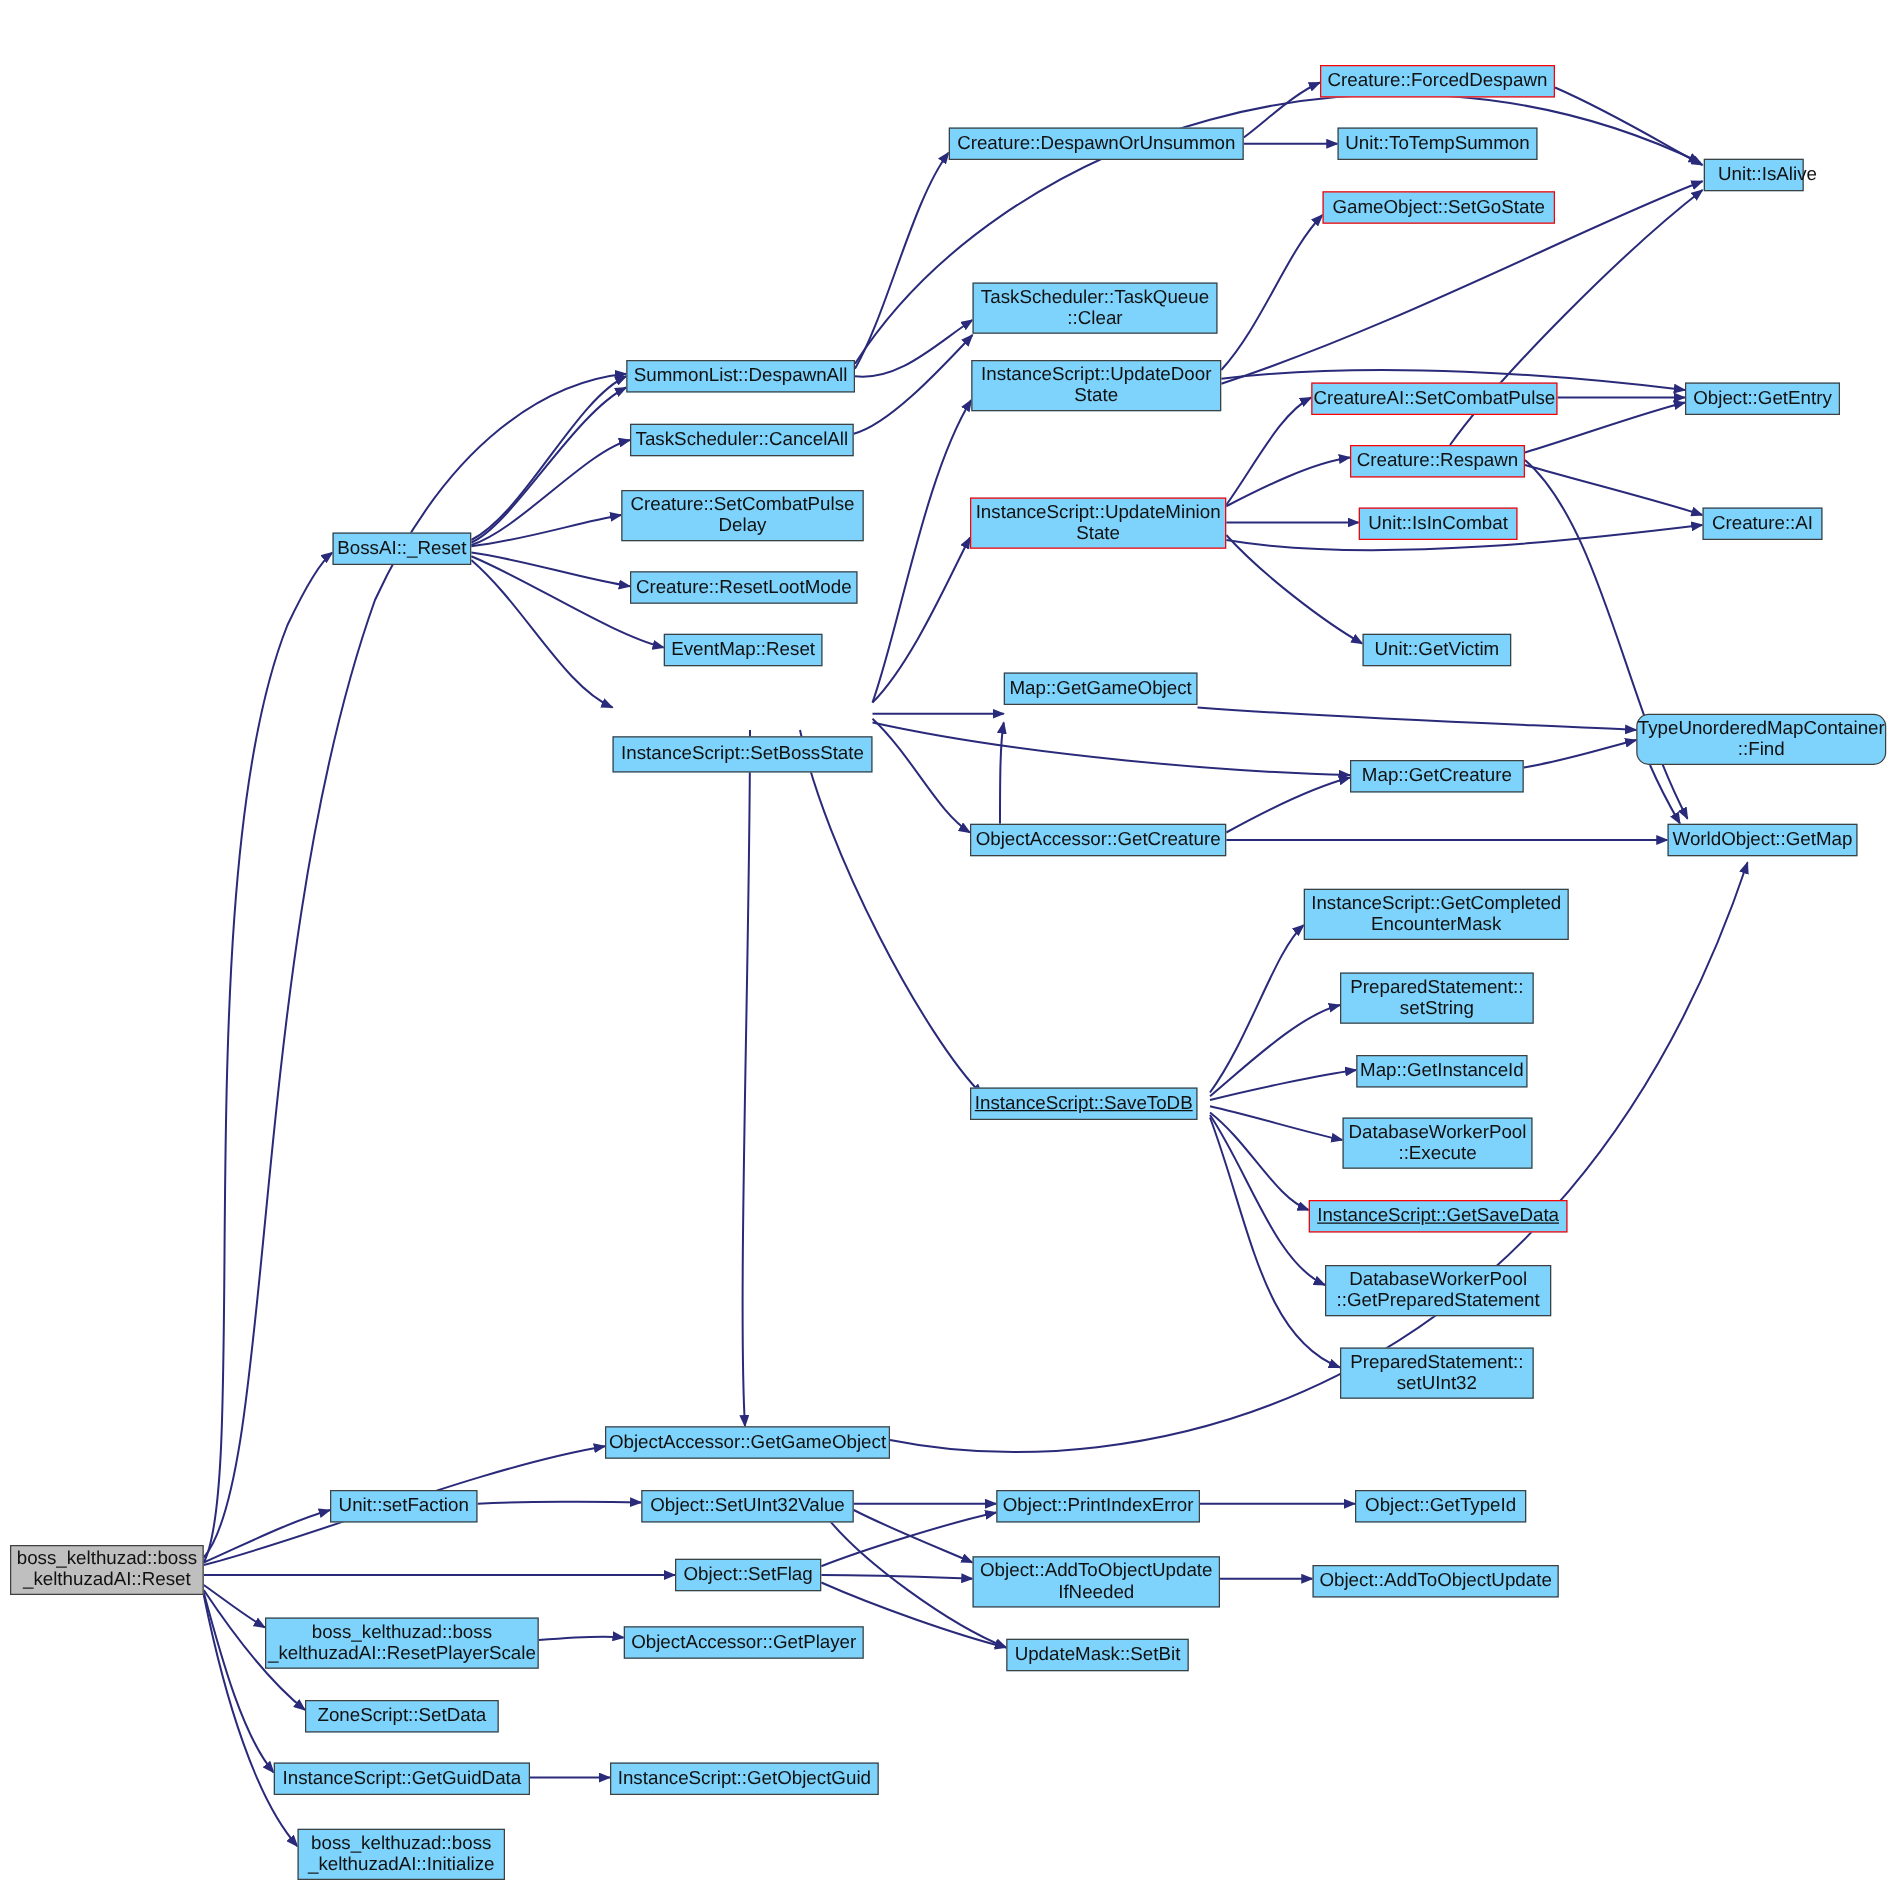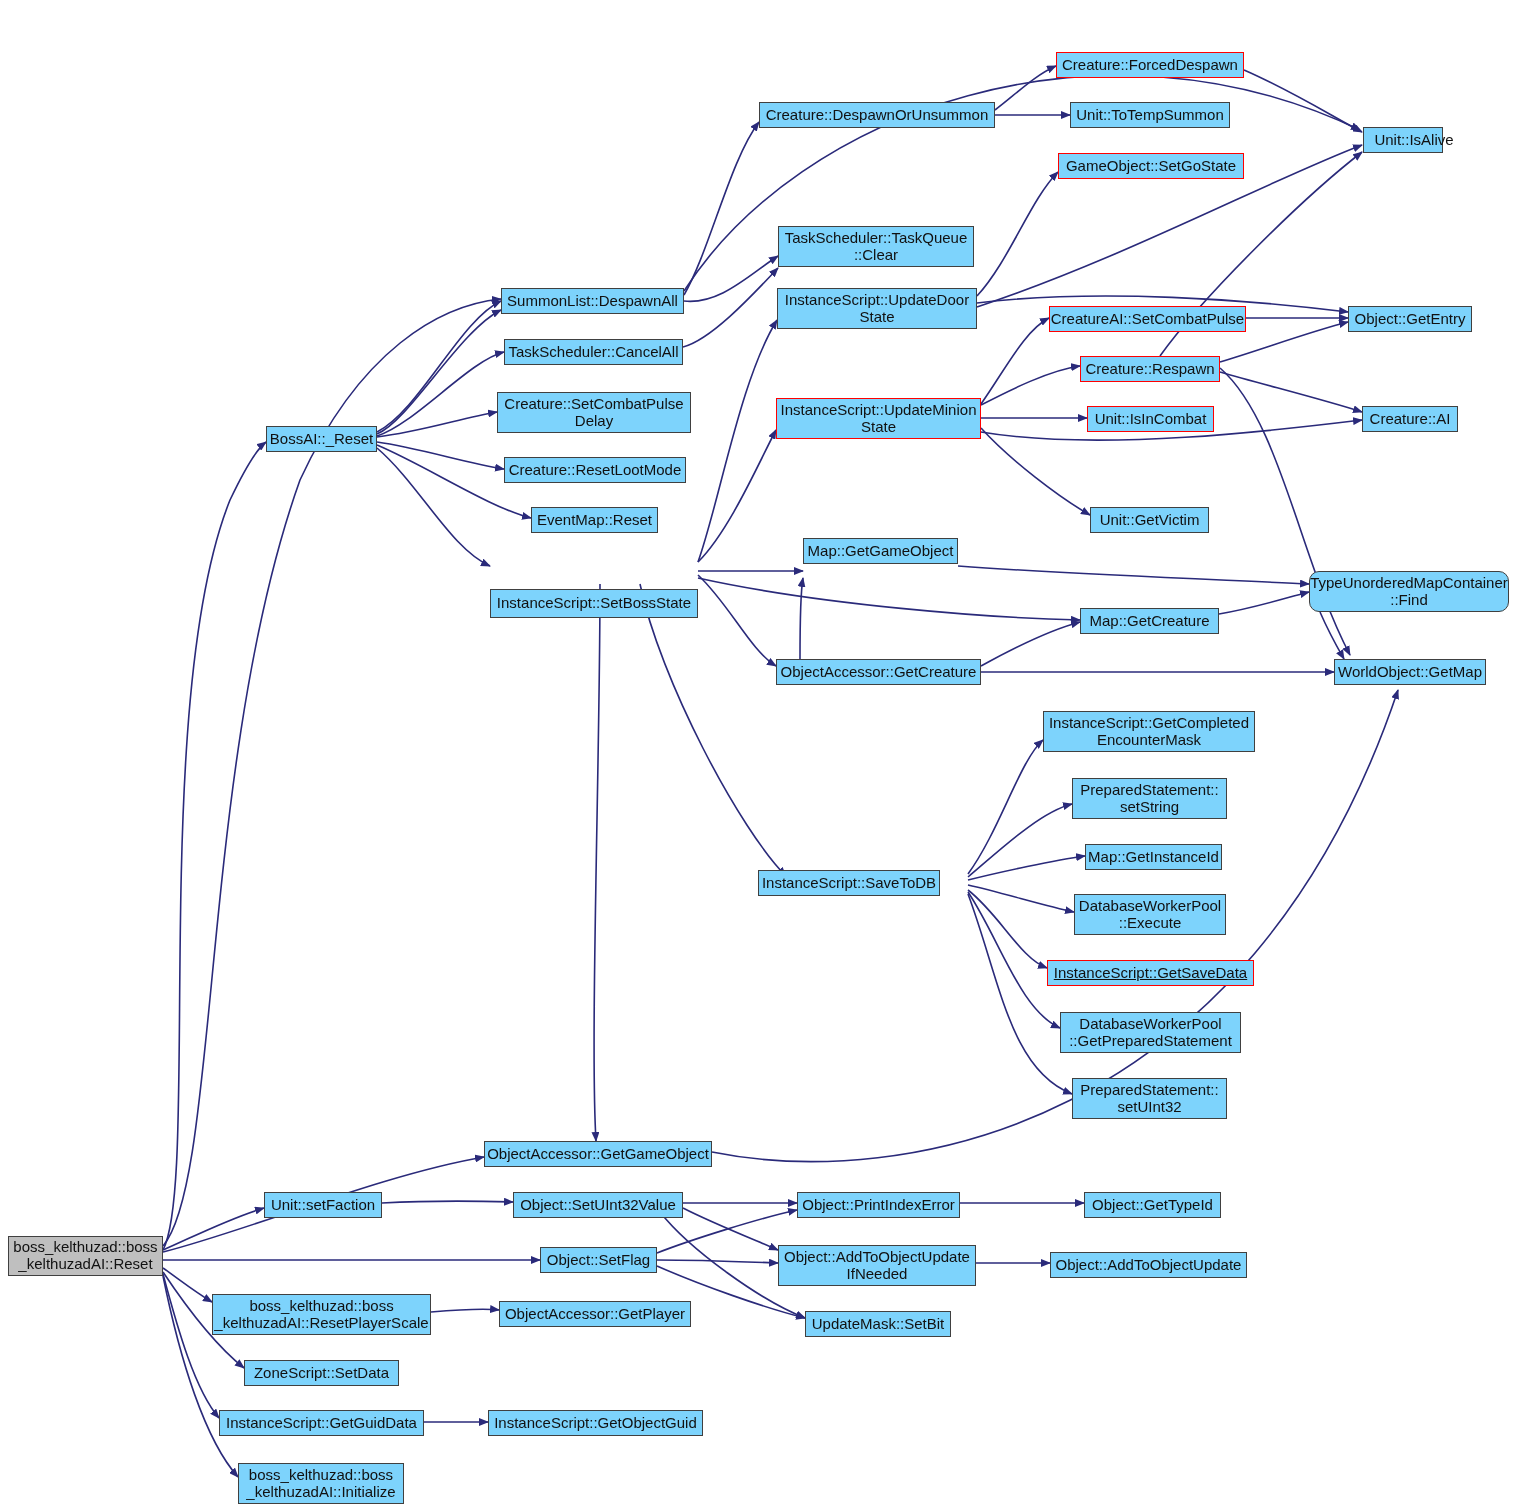--- a/index.html
+++ b/index.html
@@ -201,21 +201,21 @@
         <span>InstanceScript::GetSaveData</span>
       </div>
       <div class="node" style="left: 1060px; top: 1012px; width: 181px; height: 41px;">
         <span>DatabaseWorkerPool
 ::GetPreparedStatement</span>
       </div>
       <div class="node" style="left: 1072px; top: 1078px; width: 155px; height: 41px;">
         <span>PreparedStatement::
 setUInt32</span>
       </div>
-      <div class="node" style="left: 758px; top: 870px; width: 182px; height: 26px;">
+      <div class="node" style="left: 776px; top: 870px; width: 182px; height: 26px; text-decoration: underline;">
         <span>InstanceScript::SaveToDB</span>
       </div>
       <div class="node" style="left: 484px; top: 1141px; width: 228px; height: 26px;">
         <span>ObjectAccessor::GetGameObject</span>
       </div>
       <div class="node" style="left: 264px; top: 1192px; width: 118px; height: 26px;">
         <span>Unit::setFaction</span>
       </div>
       <div class="node" style="left: 513px; top: 1192px; width: 170px; height: 26px;">
         <span>Object::SetUInt32Value</span>

